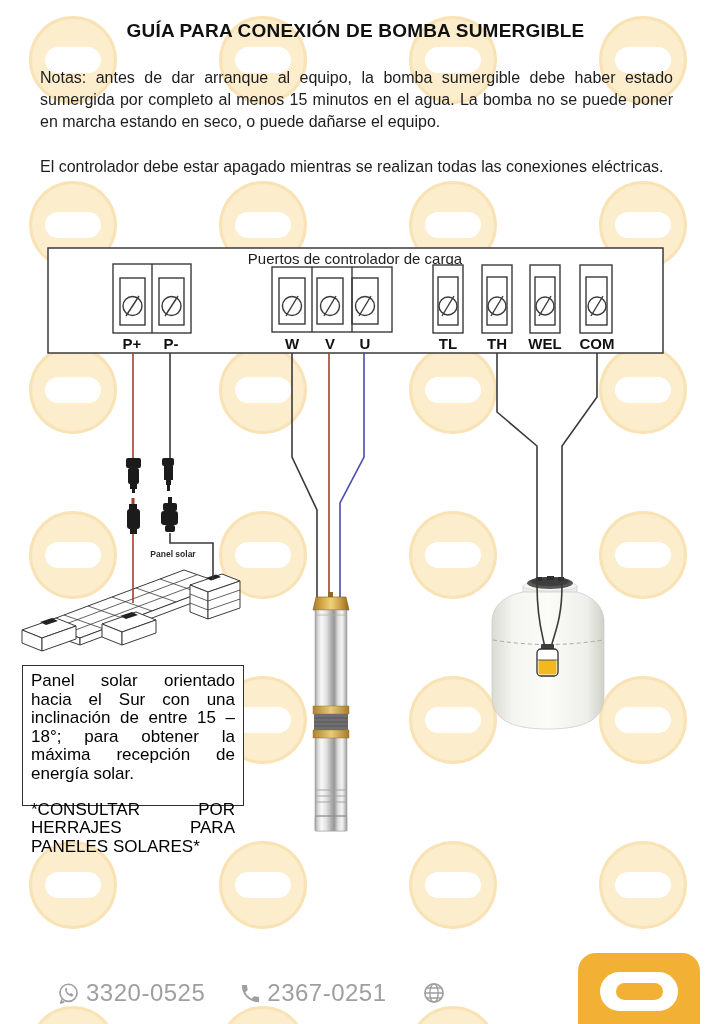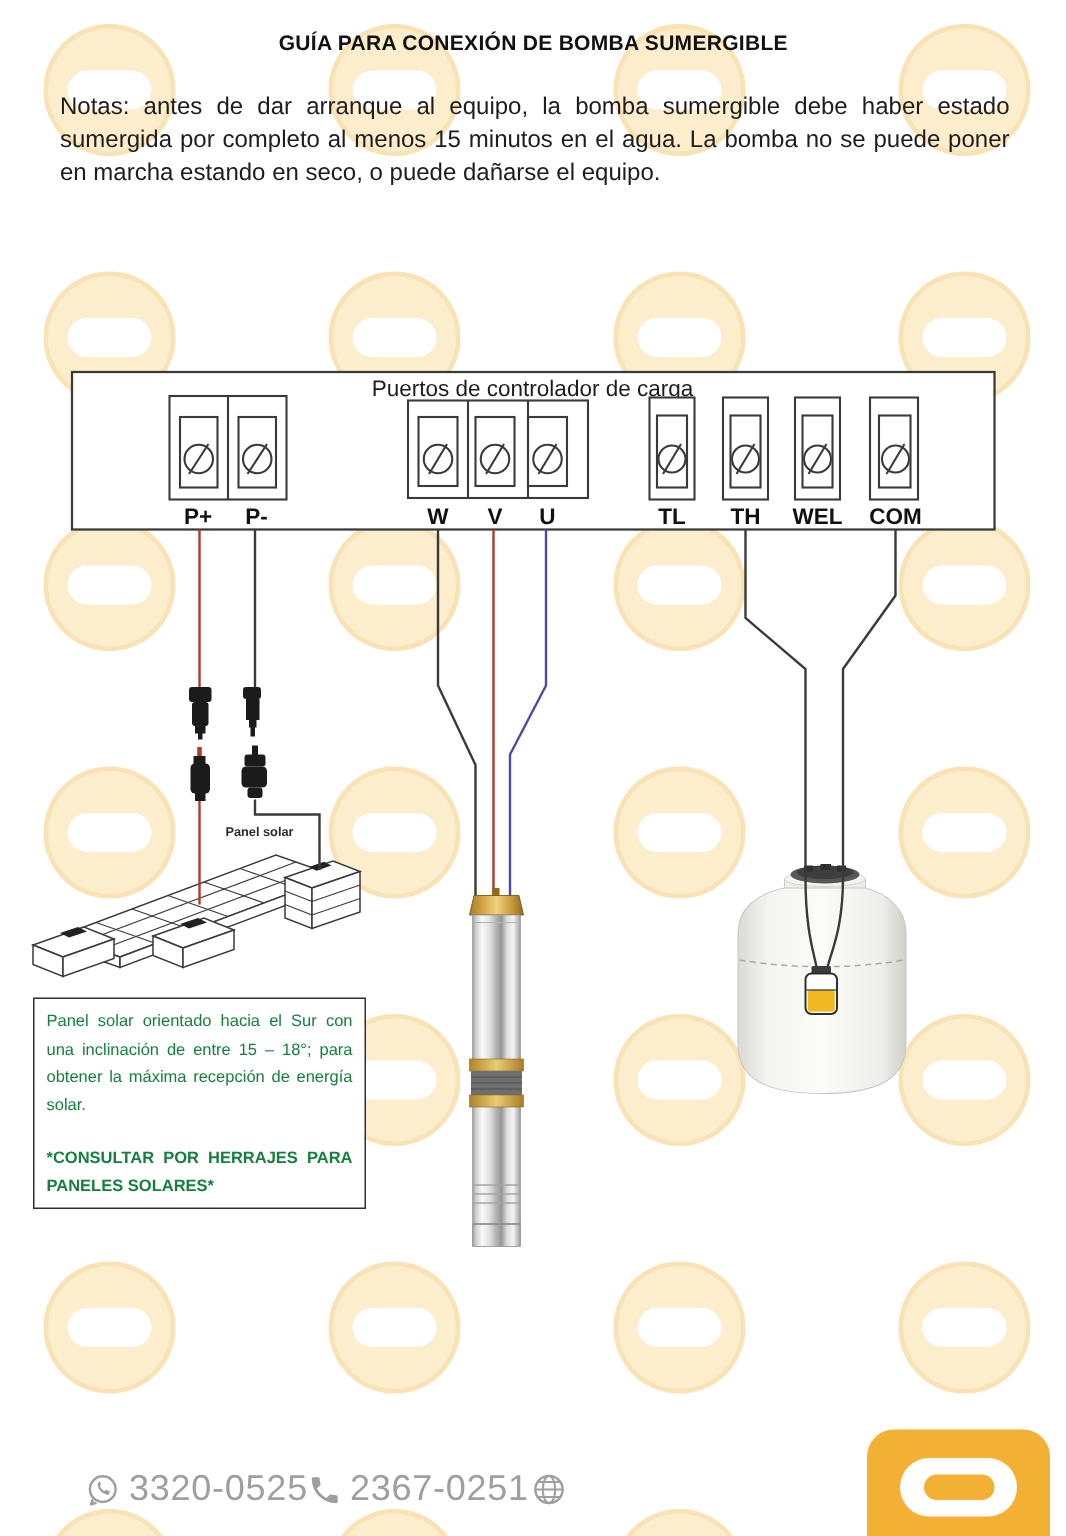--- a/index.html
+++ b/index.html
@@ -12,42 +12,42 @@
   #watermarks { position:absolute; inset:0; z-index:0; }
   .wm {
     position:absolute; width:88px; height:88px; border-radius:50%;
     background:#FCEDCD; box-shadow: inset 0 0 0 3px rgba(246,216,160,.55);
     display:flex; align-items:center; justify-content:center;
   }
   .wm-pill { width:56px; height:26px; border-radius:13px; background:#ffffff; }
   
   .content { position:relative; z-index:1; width:100%; height:100%; }
   .doc-title {
-    margin:20px 30px 0; text-align:center; font-size:14px; font-weight:bold;
+    margin:20px 30px 0; text-align:center; font-size:19px; font-weight:bold;
     color:#111; letter-spacing:.2px;
   }
   .para {
     margin:25px 38px 0 40px; font-size:16px; line-height:22px;
     color:#1d1d1d; text-align:justify;
   }
   .para.second { margin-top:23px; }
   svg.diagram { position:absolute; left:0; top:225px; width:711px; height:600px; }
   svg text { font-family:"Liberation Sans", sans-serif; }
   .note-box {
     position:absolute; background:#ffffff; border:1.3px solid #2f2f2f;
-    padding:6px 8px; font-size:11px; line-height:18.6px; color:#15803d;
+    padding:6px 8px; font-size:17px; line-height:18.6px; color:#000000;
     text-align:justify;
   }
-  .note-box .gap-para { margin-top:17px;font-weight:bold; }
+  .note-box .gap-para { margin-top:17px; }
   #panel-note  { left:22px;  top:645px; width:222px; height:141px; }
   #splice-note { left:212px; top:818px; width:232px; height:127px; }
   #float-note  { left:471px; top:714px; width:221px; height:122px; }
   .footer {
     position:absolute; left:56px; top:953px; height:40px;
-    display:flex; align-items:center; gap:0;
+    display:flex; align-items:center; gap:34px;
     color:#9f9f9f; font-size:24px; letter-spacing:.5px;
   }
   .contact { display:flex; align-items:center; gap:5px; }
   .contact svg { display:block; }
   .brand-logo {
     position:absolute; left:578px; top:933px; width:122px; height:100px;
     background:#F2B134; border-radius:18px 18px 0 0;
     display:flex; justify-content:center;
   }
   .brand-stadium {
@@ -135,20 +135,21 @@
       </div>
       <div class="wm" style="left: 29px; top: 1006px;"></div>
       <div class="wm" style="left: 219px; top: 1006px;"></div>
       <div class="wm" style="left: 409px; top: 1006px;"></div>
       <div class="wm" style="left: 599px; top: 1006px;"></div>
     </div>
 
   <div class="content">
     <div class="doc-title">GUÍA PARA CONEXIÓN DE BOMBA SUMERGIBLE</div>
     <div class="para">Notas: antes de dar arranque al equipo, la bomba sumergible debe haber estado sumergida por completo al menos 15 minutos en el agua. La bomba no se puede poner en marcha estando en seco, o puede dañarse el equipo.</div>
+    <div class="para second">El controlador debe estar apagado mientras se realizan todas las conexiones eléctricas.</div>
 
     <svg class="diagram" viewBox="0 225 711 600">
       <defs>
         <linearGradient id="chrome" x1="0" y1="0" x2="1" y2="0">
           <stop offset="0" stop-color="#9e9e9e"></stop>
             <stop offset=".08" stop-color="#d2d2d2"></stop>
           <stop offset=".2" stop-color="#f8f8f8"></stop>
             <stop offset=".35" stop-color="#e2e2e2"></stop>
           <stop offset=".5" stop-color="#b2b2b2"></stop>
             <stop offset=".6" stop-color="#969696"></stop>

